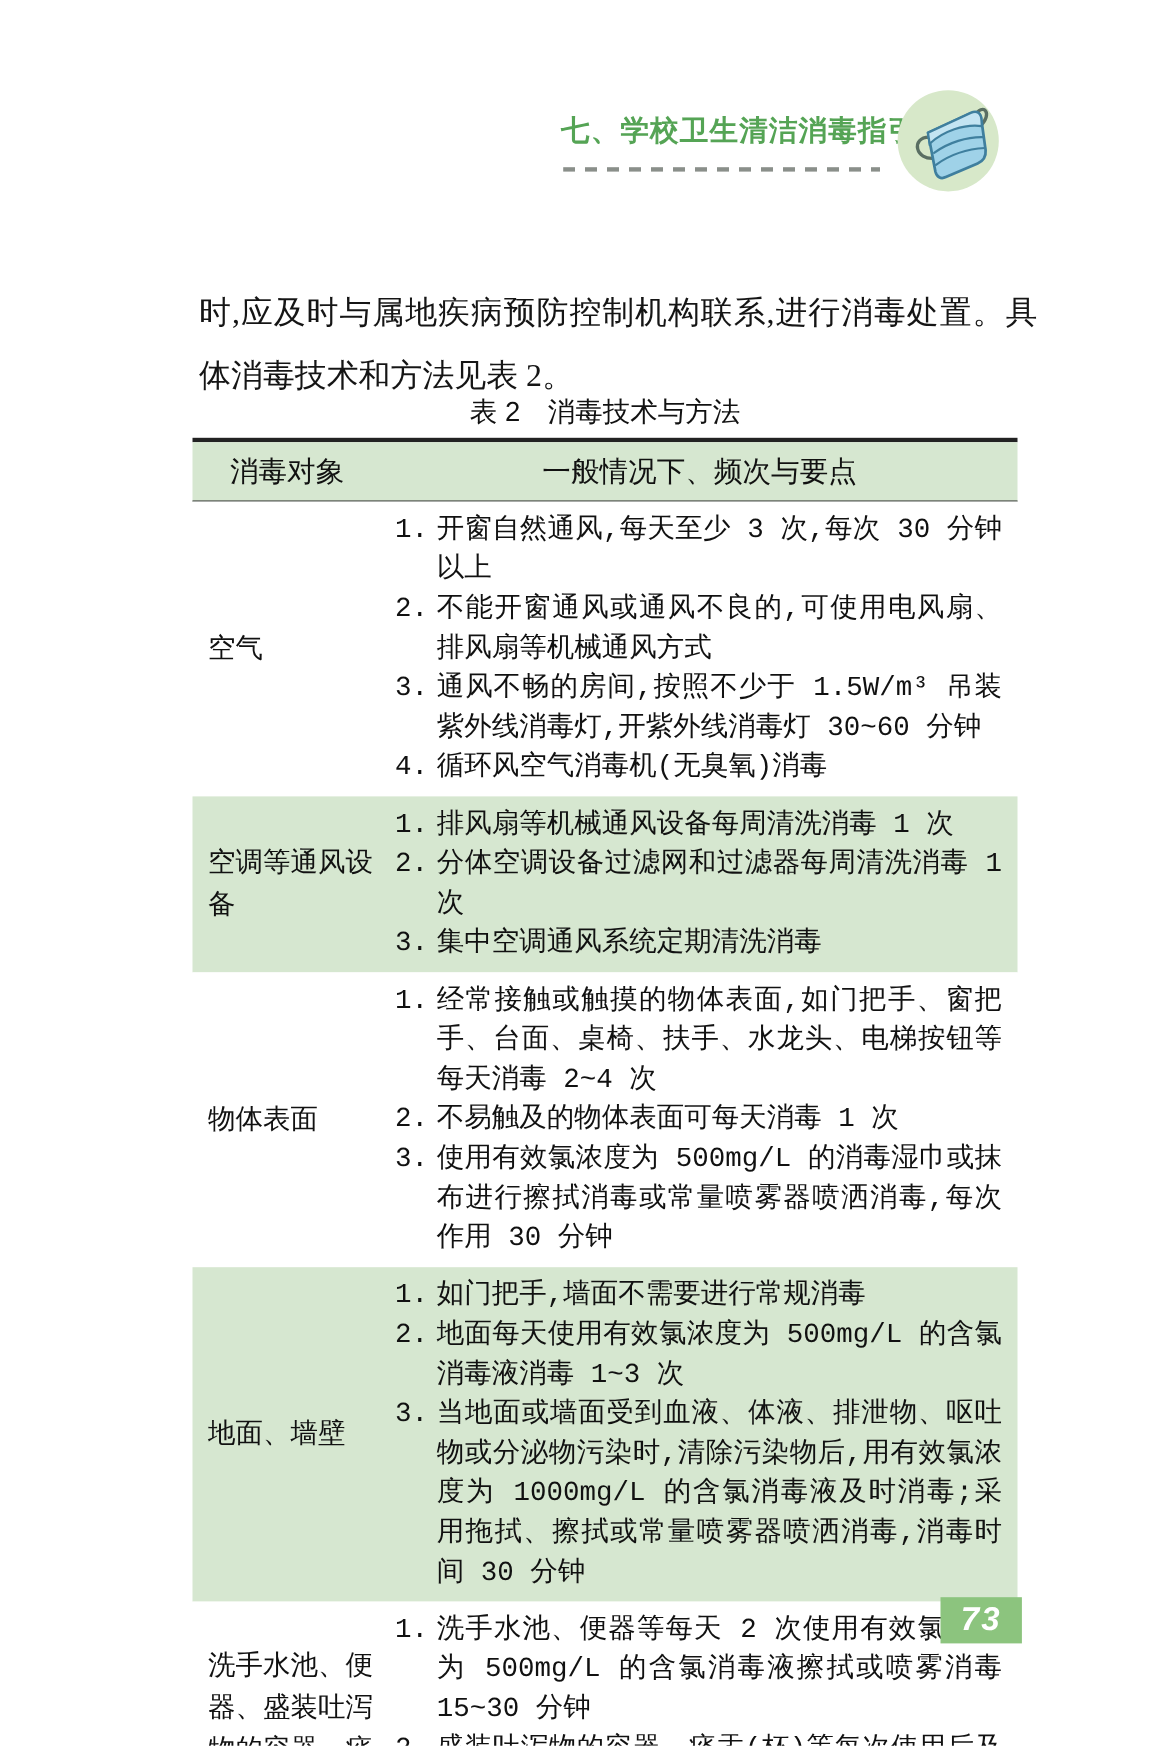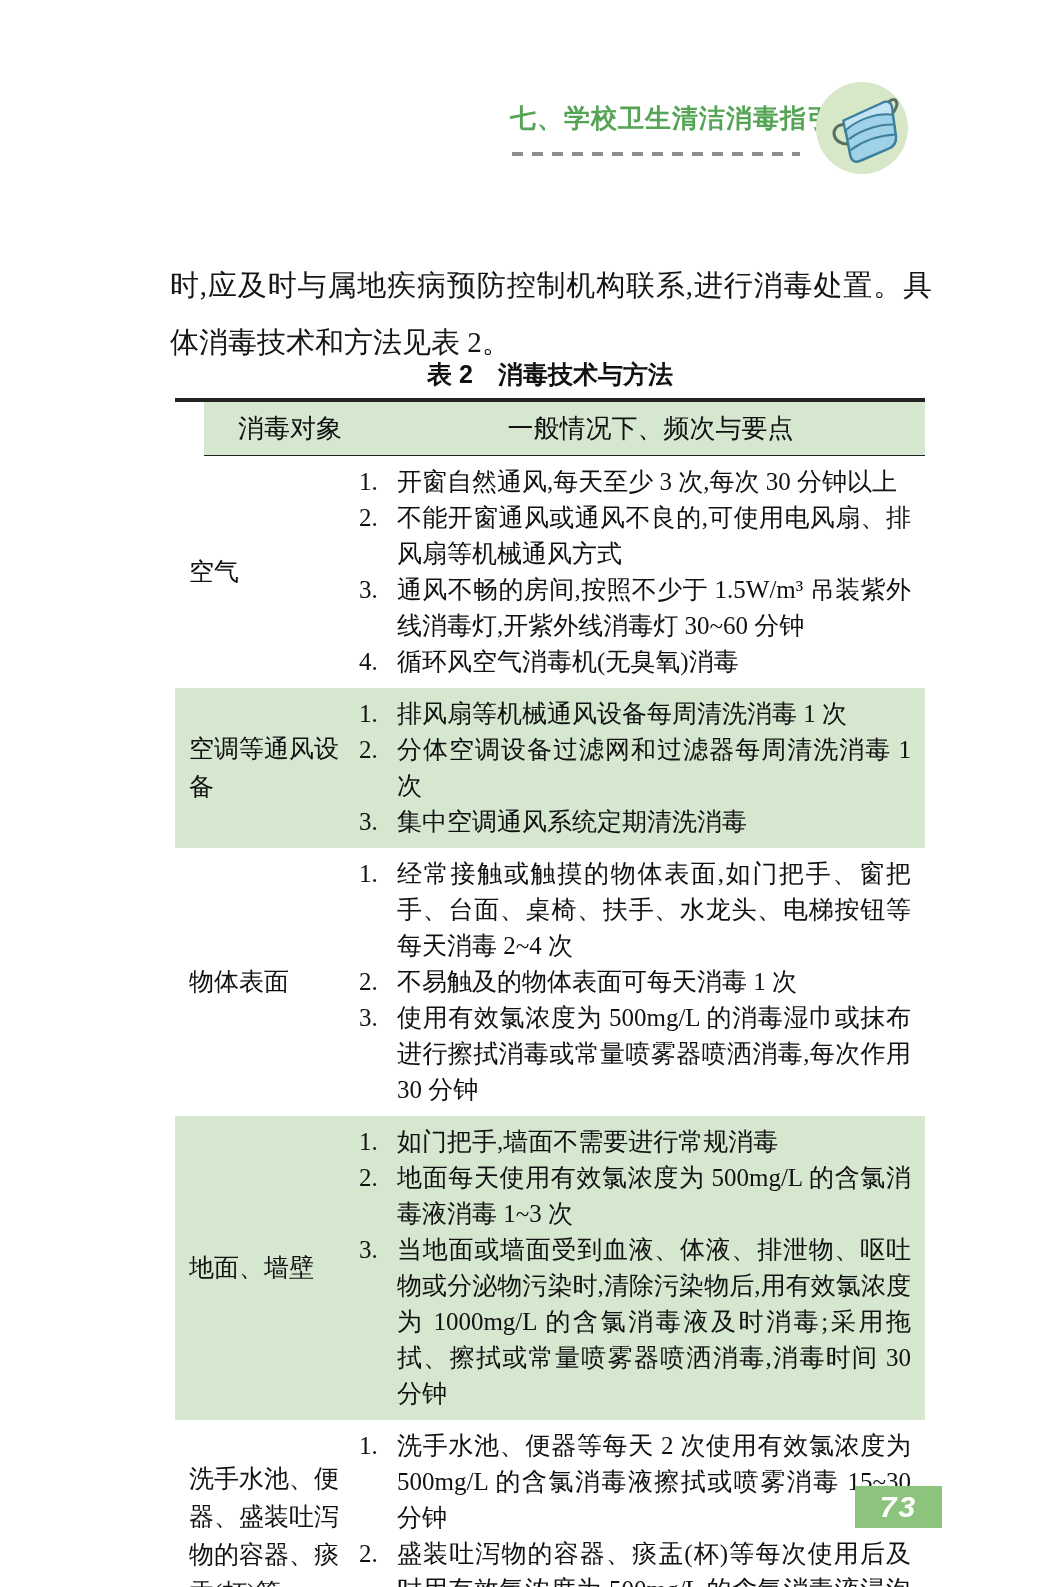--- a/index.html
+++ b/index.html
@@ -19,61 +19,60 @@
   .header-dashes{
     position:absolute;top:152px;left:512px;width:288px;height:4px;
     background:repeating-linear-gradient(90deg,#8a8f8a 0 11px,transparent 11px 20px);
   }
   .mask-badge{
     position:absolute;top:82px;left:816px;width:92px;height:92px;border-radius:50%;
     background:#d7e8c9;display:flex;align-items:center;justify-content:center;
   }
   
   .intro{
-    position:absolute;top:228px;left:170px;width:762px;
+    position:absolute;top:228px;left:181px;width:762px;
     font-size:29px;line-height:57px;text-align:justify;color:#151515;
   }
   
   .tbl-caption{
     position:absolute;top:358px;left:175px;width:750px;text-align:center;
     font-family:"Liberation Sans","DejaVu Sans",sans-serif;
-    font-weight:bold;font-size:25px;color:#111;
+    font-weight:normal;font-size:25px;color:#111;
   }
   .tbl{
     position:absolute;top:398px;left:175px;width:750px;
     border-top:4px solid #222;border-bottom:2px solid #222;
     font-size:25px;
   }
   .tbl-row{display:grid;grid-template-columns:172px 1fr;}
   .tbl-head{
     background:var(--row-green,#d6e7d0);
     border-bottom:1.5px solid #222;
-    margin-left:29px;
   }
   .tbl-head .cell{
     text-align:center;padding:9px 4px;font-size:26px;color:#111;
   }
   .row-green{background:var(--row-green,#d6e7d0);}
   .row-white{background:#ffffff;}
   .cell-object{
     display:flex;align-items:center;padding:6px 8px 6px 14px;
     line-height:38px;color:#111;
   }
-  .cell-method{padding:8px 14px 8px 6px;}
+  .cell-method{padding:8px 14px 8px 6px;font-family:Liberation Mono, monospace;}
   ol.items{margin:0;padding:0;list-style:none;counter-reset:n;}
   ol.items li{
     counter-increment:n;position:relative;padding-left:44px;
     line-height:36px;text-align:justify;color:#111;
   }
   ol.items li::before{
     content:counter(n) ".";position:absolute;left:6px;top:0;
   }
   
   .page-num{
-    position:absolute;top:1486px;left:855px;width:87px;height:42px;
+    position:absolute;top:1452px;left:855px;width:74px;height:42px;
     background:var(--badge-green,#8cc47e);color:#fff;
     font-family:"Liberation Sans","DejaVu Sans",sans-serif;
     font-weight:bold;font-style:italic;font-size:30px;
     display:flex;align-items:center;justify-content:center;letter-spacing:2px;
   }
 </style>
 </head>
 <body>
 
 <div class="page-header">

